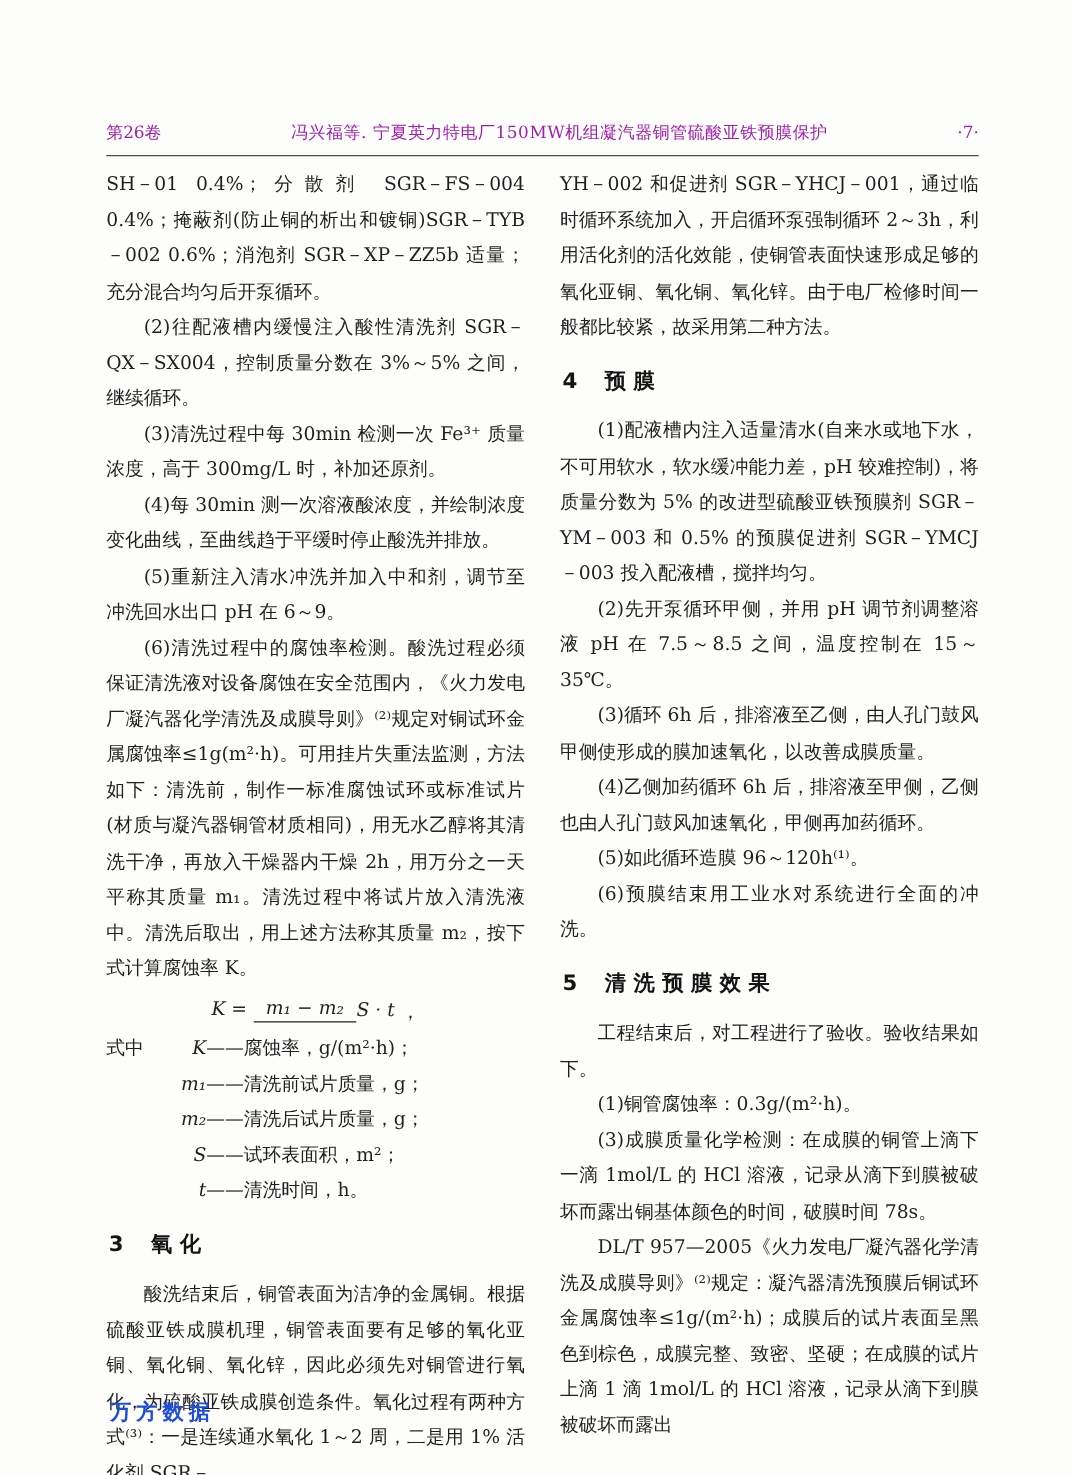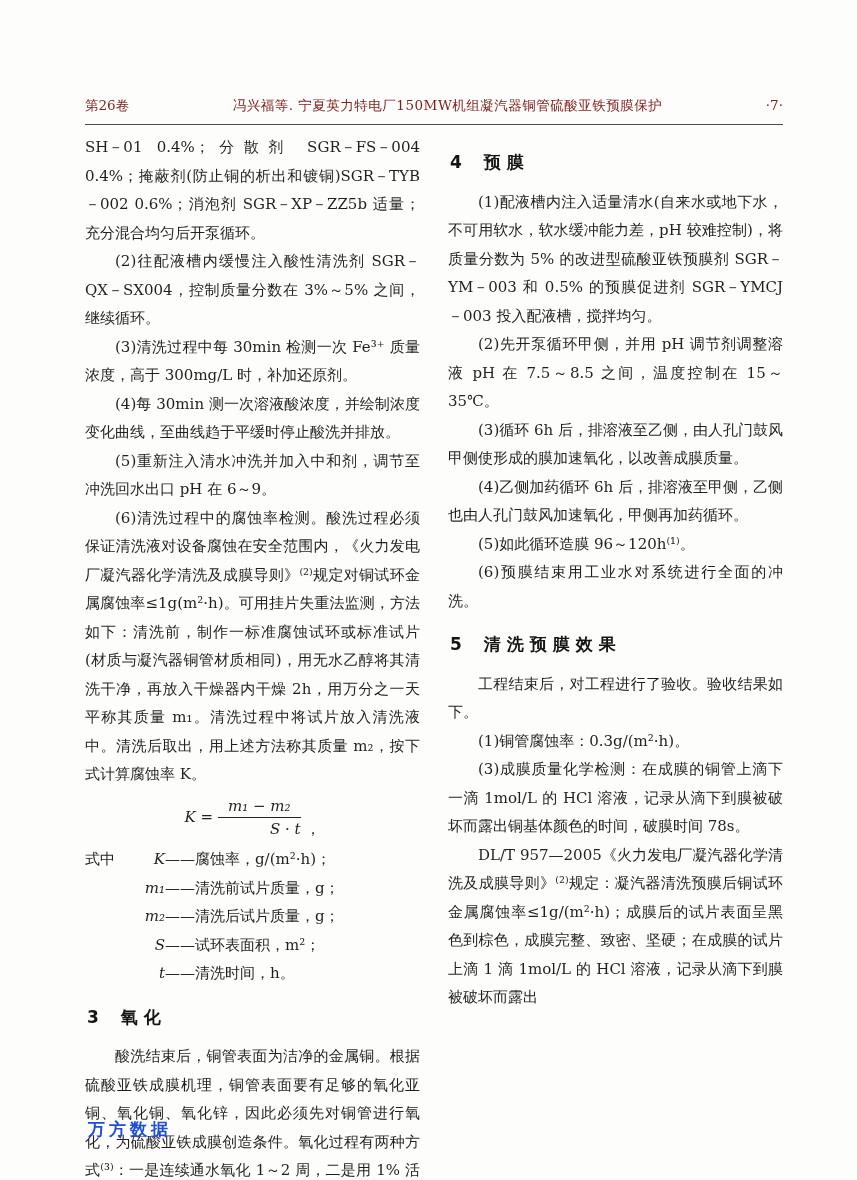--- a/index.html
+++ b/index.html
@@ -9,21 +9,21 @@
     background:#fdfdfb;
     color:#1f1f1f;
     font-family:"DejaVu Serif","Liberation Serif",serif;
     overflow:hidden;
     box-shadow:0 0 4px rgba(0,0,0,.25);
   }
   
   .header{
     position:absolute;top:97px;left:85px;width:698px;
     display:flex;justify-content:space-between;align-items:baseline;
-    font-size:13.5px;color:#7f1d1d;
+    font-size:13.5px;color:#a21caf;
     padding-bottom:9px;
     border-bottom:1.5px solid #4a4a48;
   }
   .header .vol{white-space:nowrap;}
   .header .title{flex:1;text-align:center;padding:0 14px;letter-spacing:.5px;}
   .header .pageno{white-space:nowrap;}
   
   .columns{
     position:absolute;top:133px;left:85px;width:698px;
     display:flex;gap:28px;
@@ -42,21 +42,21 @@
     font-family:"DejaVu Sans","Liberation Sans",sans-serif;
     font-weight:bold;font-size:17px;color:#141414;
     margin:15px 0 11px 2px;
   }
   .sec .sec-title{letter-spacing:6px;}
   
   .formula{
     display:flex;justify-content:center;align-items:center;
     margin:8px 0 6px;font-style:italic;font-size:15px;line-height:1.25;
   }
-  .frac{display:inline-flex;flex-direction:column;align-items:flex-end;margin:0 5px;}
+  .frac{display:inline-flex;flex-direction:row;align-items:center;margin:0 5px;}
   .frac .num{padding:0 10px 2px;border-bottom:1.2px solid #222;}
   .frac .den{padding-top:2px;}
   .formula .suffix{font-style:normal;align-self:flex-end;}
   
   .defs{margin:2px 0 4px;}
   .defrow{display:flex;line-height:28.5px;}
   .defrow .prefix{width:46px;flex:0 0 auto;}
   .defrow .term{width:34px;flex:0 0 auto;text-align:right;font-style:italic;}
   .defrow .desc{flex:1;}
   
@@ -125,20 +125,21 @@
       </div>
 
       <div class="sec">
         <span class="sec-num">3</span>
         <span class="sec-title">氧化</span>
       </div>
       <p class="ind">酸洗结束后，铜管表面为洁净的金属铜。根据硫酸亚铁成膜机理，铜管表面要有足够的氧化亚铜、氧化铜、氧化锌，因此必须先对铜管进行氧化，为硫酸亚铁成膜创造条件。氧化过程有两种方式⁽³⁾：一是连续通水氧化 1～2 周，二是用 1% 活化剂 SGR－</p>
     </div>
 
     <div class="col">
+      <p class="cont">YH－002 和促进剂 SGR－YHCJ－001，通过临时循环系统加入，开启循环泵强制循环 2～3h，利用活化剂的活化效能，使铜管表面快速形成足够的氧化亚铜、氧化铜、氧化锌。由于电厂检修时间一般都比较紧，故采用第二种方法。</p>
 
       <div class="sec">
         <span class="sec-num">4</span>
         <span class="sec-title">预膜</span>
       </div>
       <p class="ind">(1)配液槽内注入适量清水(自来水或地下水，不可用软水，软水缓冲能力差，pH 较难控制)，将质量分数为 5% 的改进型硫酸亚铁预膜剂 SGR－YM－003 和 0.5% 的预膜促进剂 SGR－YMCJ－003 投入配液槽，搅拌均匀。</p>
       <p class="ind">(2)先开泵循环甲侧，并用 pH 调节剂调整溶液 pH 在 7.5～8.5 之间，温度控制在 15～35℃。</p>
       <p class="ind">(3)循环 6h 后，排溶液至乙侧，由人孔门鼓风甲侧使形成的膜加速氧化，以改善成膜质量。</p>
       <p class="ind">(4)乙侧加药循环 6h 后，排溶液至甲侧，乙侧也由人孔门鼓风加速氧化，甲侧再加药循环。</p>
       <p class="ind">(5)如此循环造膜 96～120h⁽¹⁾。</p>

